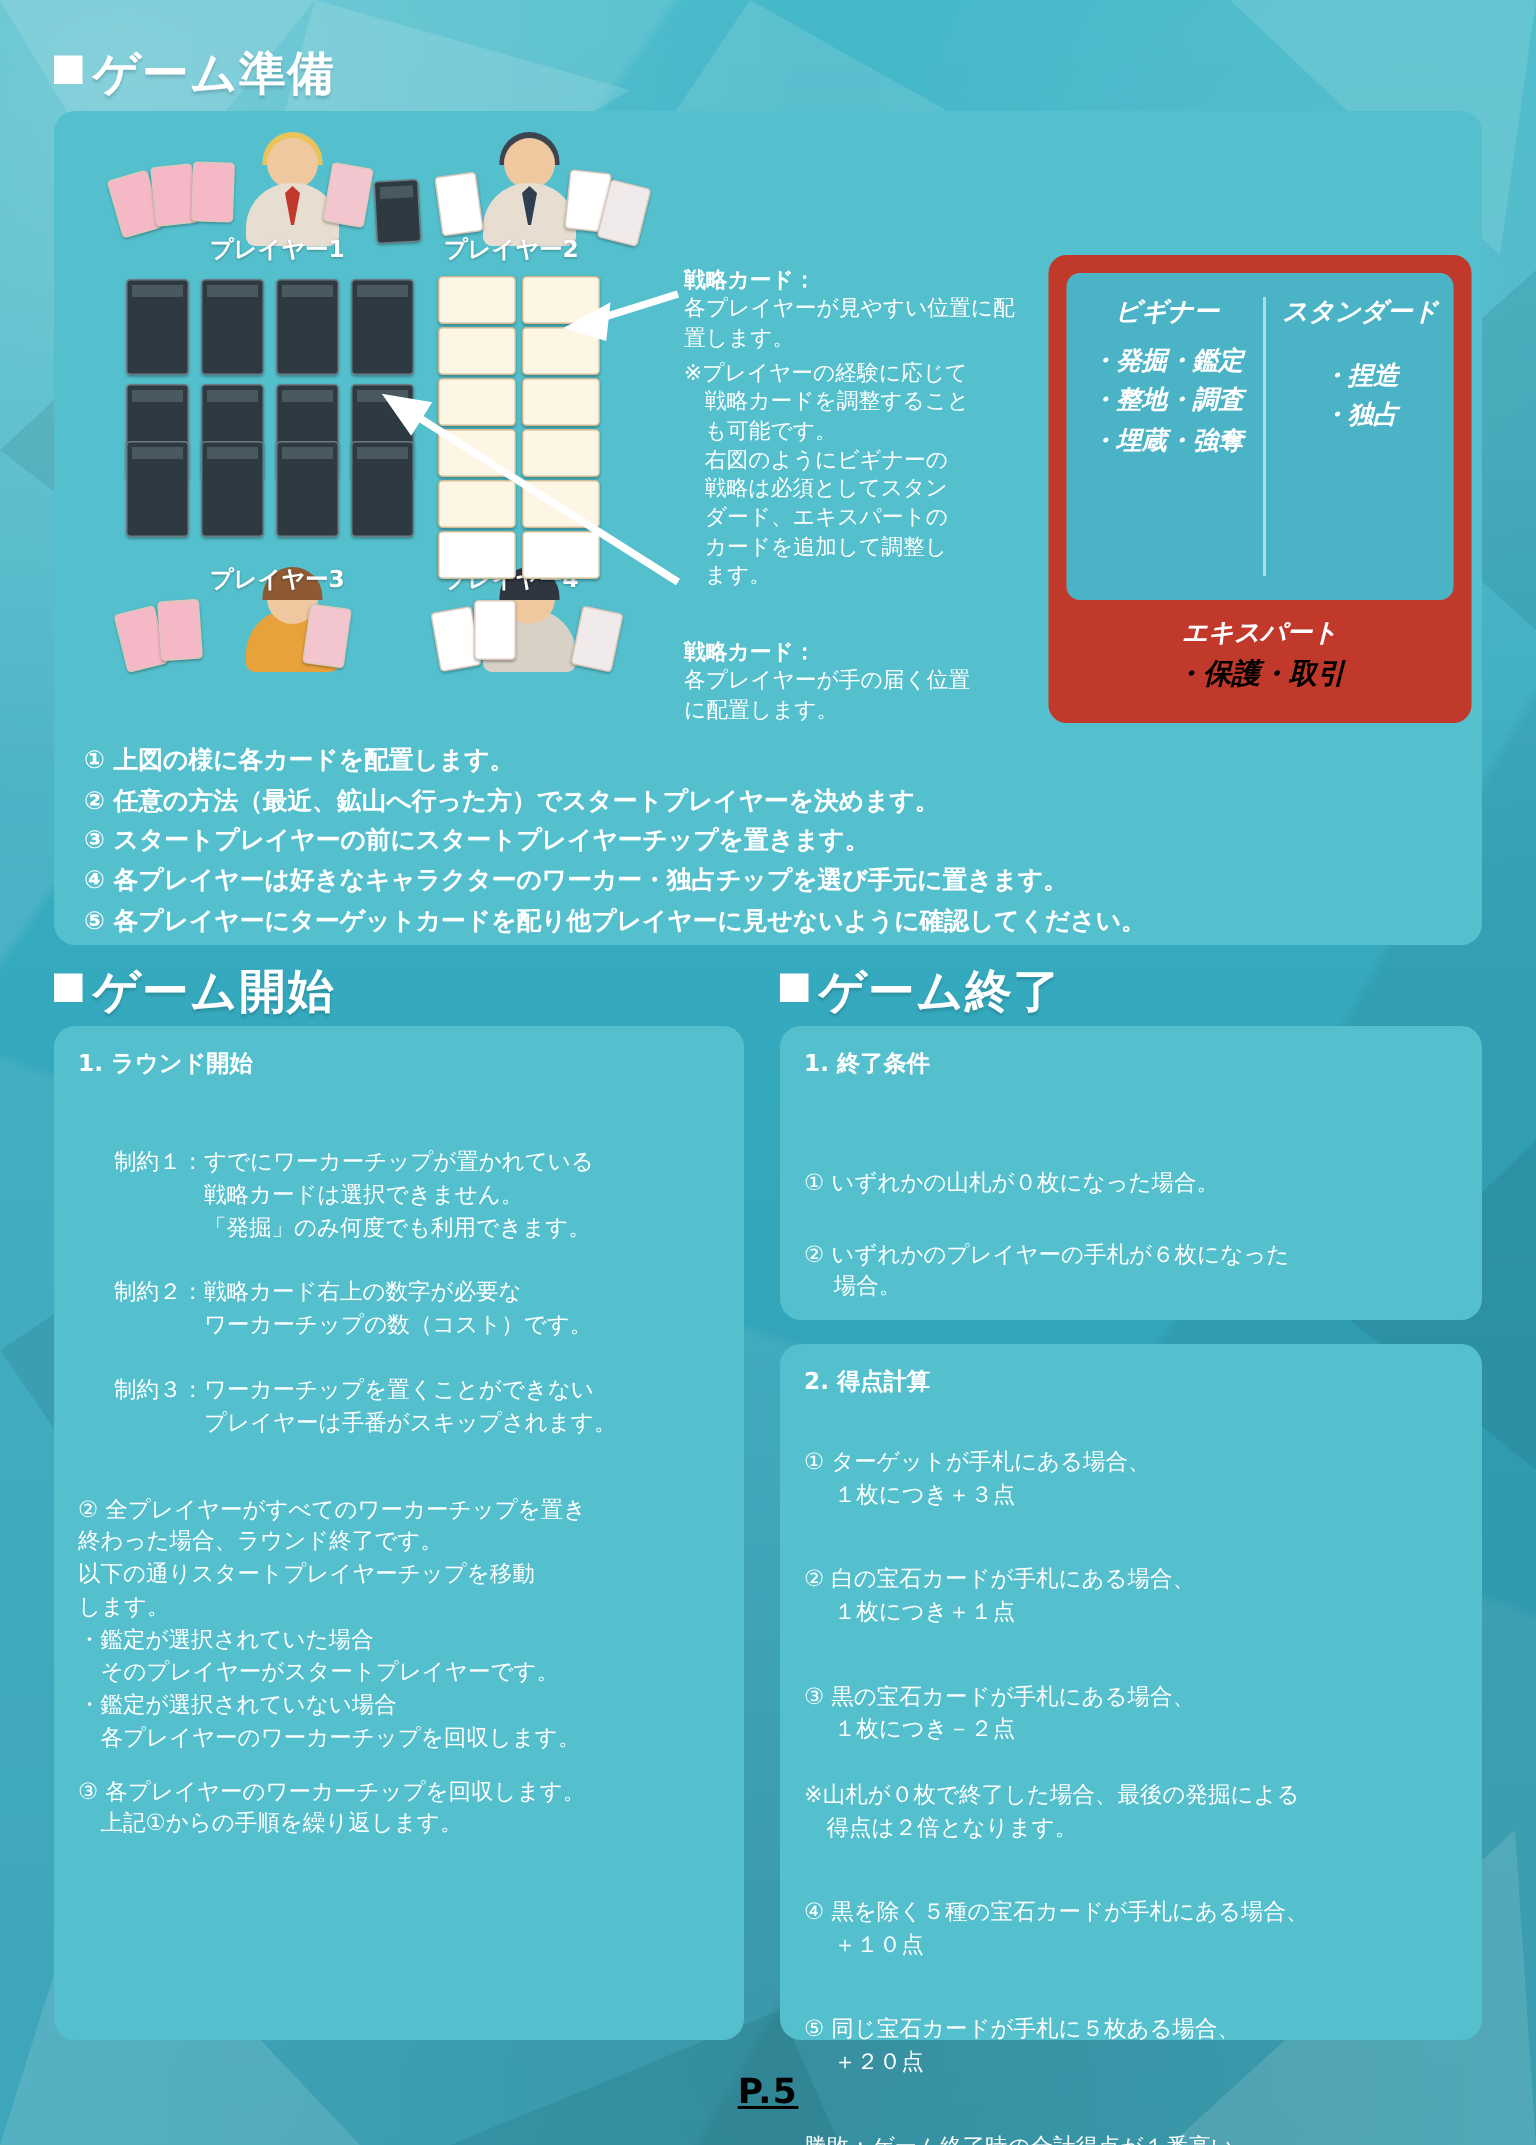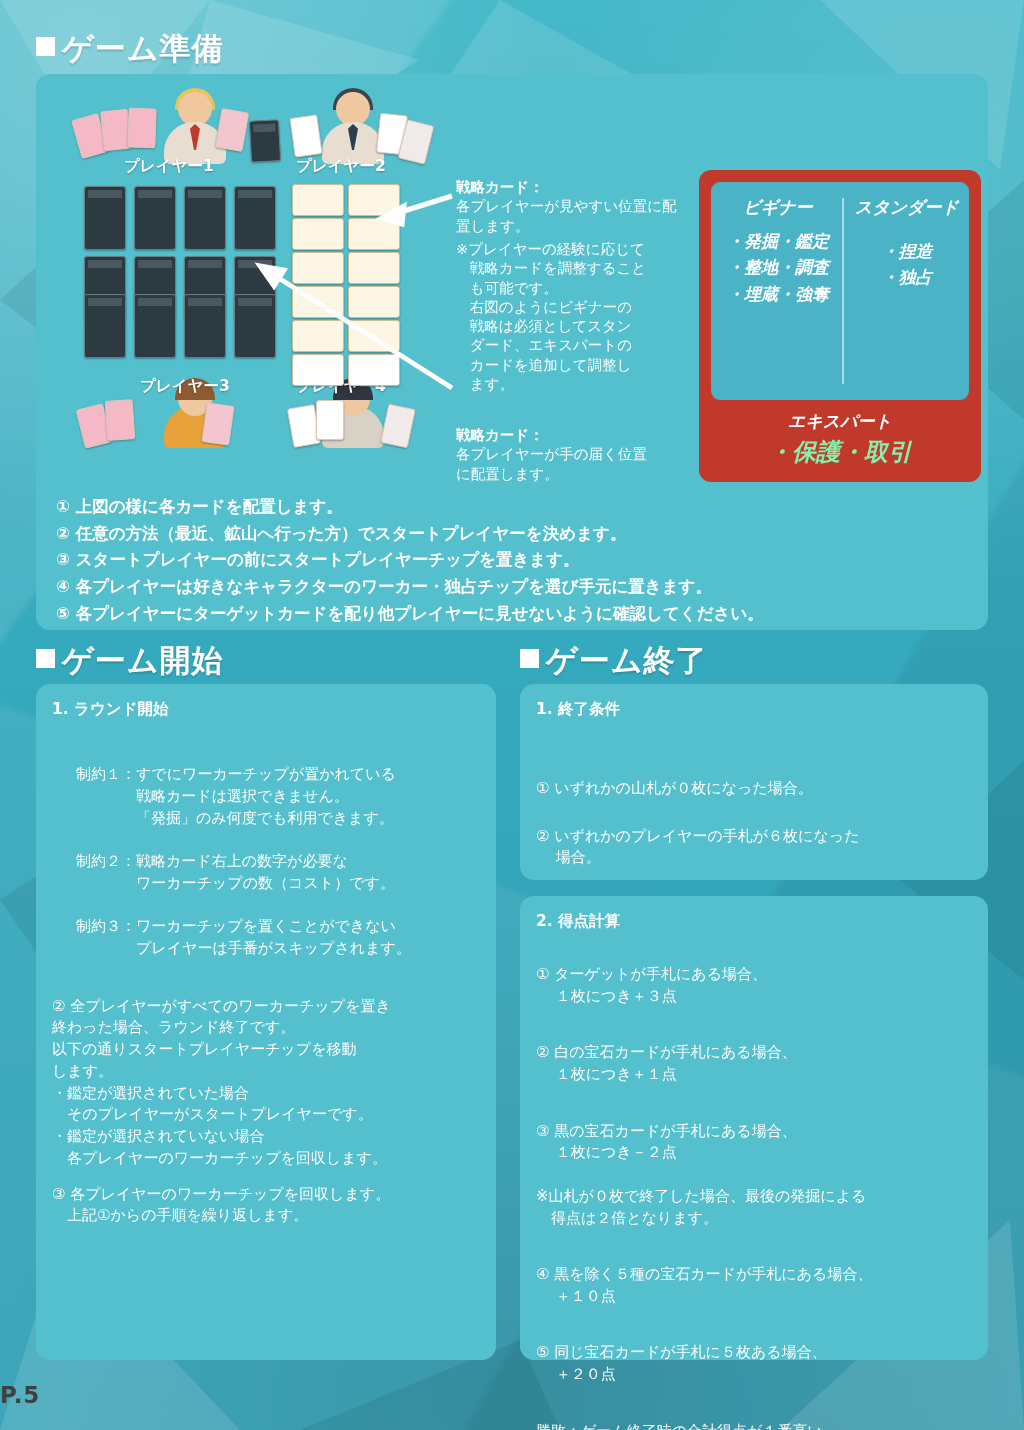--- a/index.html
+++ b/index.html
@@ -56,39 +56,39 @@
   #label-jewel{position:absolute;left:420px;top:352px;width:230px;}
 
   
   #strategy-box{position:absolute;left:663px;top:96px;width:282px;height:312px;background:#c0392b;border-radius:12px;font-style:italic;}
   #strategy-inner{position:absolute;left:12px;top:12px;width:258px;height:218px;background:#4bb3c6;border-radius:9px;}
   .sb-col{position:absolute;top:14px;color:#fff;text-align:center;}
   .sb-title{font-size:17px;font-weight:bold;margin-bottom:9px;}
   .sb-item{font-size:17px;font-weight:bold;line-height:1.55;}
   #sb-divider{position:absolute;left:131px;top:16px;width:2px;height:186px;background:rgba(255,255,255,.55);}
   #expert-title{position:absolute;left:0;right:0;top:240px;text-align:center;color:#fff;font-size:17px;font-weight:bold;}
-  #expert-items{position:absolute;left:0;right:0;top:266px;text-align:center;color:#86efac;font-size:24px;font-weight:bold;}
+  #expert-items{position:absolute;left:0;right:0;top:266px;text-align:center;color:#000000;font-size:19px;font-weight:bold;}
 
   #setup-steps{position:absolute;left:20px;top:420px;width:915px;color:#fff;font-size:16.5px;line-height:1.62;font-weight:bold;}
 
   
   #start-header{position:absolute;left:36px;top:640px;}
   #end-header{position:absolute;left:520px;top:640px;}
 
   #start-panel{position:absolute;left:36px;top:684px;width:460px;height:676px;}
   #end-panel-1{position:absolute;left:520px;top:684px;width:468px;height:196px;}
   #end-panel-2{position:absolute;left:520px;top:896px;width:468px;height:464px;}
 
   .body{color:#fff;font-size:15px;line-height:1.45;}
   .sub{font-weight:bold;font-size:15.5px;}
   .hang{display:block;padding-left:20px;text-indent:-20px;}
   .hang2{display:block;padding-left:34px;text-indent:0;}
   .warn{color:#ff4d4d;font-weight:bold;}
 
-  #pagenum{position:absolute;left:0;right:0;bottom:22px;text-align:left;color:#404040;font-size:23px;font-weight:bold;letter-spacing:1px;}
+  #pagenum{position:absolute;left:0;right:0;bottom:22px;text-align:center;color:#000000;font-size:23px;font-weight:bold;letter-spacing:1px;text-decoration:underline;}
 </style>
 </head>
 <body>
 
 <div class="bg">
   <svg class="wrap" viewBox="0 0 1024 1430" preserveAspectRatio="none">
     <g opacity="0.12" fill="#ffffff">
       <polygon points="0,0 210,0 90,150"></polygon>
       <polygon points="210,0 420,60 150,220"></polygon>
       <polygon points="1024,0 820,0 1000,170"></polygon>
@@ -142,21 +142,21 @@
 
     <div class="card hand" style="left:22px;top:28px;transform:rotate(-16deg);background:#f5b8c6;"></div>
     <div class="card hand" style="left:48px;top:22px;transform:rotate(-6deg);background:#f5b8c6;"></div>
     <div class="card hand" style="left:74px;top:20px;transform:rotate(2deg);background:#f5b8c6;"></div>
     <div class="card hand" style="left:164px;top:22px;transform:rotate(10deg);background:#f3c6cf;"></div>
     <div class="card dark mini" style="left:196px;top:32px;transform:rotate(-3deg);"></div>
     <div class="card hand" style="left:238px;top:28px;transform:rotate(-8deg);background:#ffffff;"></div>
     <div class="card hand" style="left:324px;top:26px;transform:rotate(6deg);background:#ffffff;"></div>
     <div class="card hand" style="left:348px;top:34px;transform:rotate(14deg);background:#f0eaea;"></div>
 
-    <div class="pname" style="left:70px;top:68px;">プレイヤー1</div>
+    <div class="pname" style="left:86px;top:68px;">プレイヤー1</div>
     <div class="pname" style="left:242px;top:68px;">プレイヤー2</div>
     <div class="pname" style="left:86px;top:288px;">プレイヤー3</div>
     <div class="pname" style="left:242px;top:288px;">プレイヤー4</div>
 
     <div>
       <div class="card dark" style="left:30px;top:98px;width:40px;height:62px;"></div>
       <div class="card dark" style="left:80px;top:98px;width:40px;height:62px;"></div>
       <div class="card dark" style="left:130px;top:98px;width:40px;height:62px;"></div>
       <div class="card dark" style="left:180px;top:98px;width:40px;height:62px;"></div>
       <div class="card dark" style="left:30px;top:168px;width:40px;height:62px;"></div>

